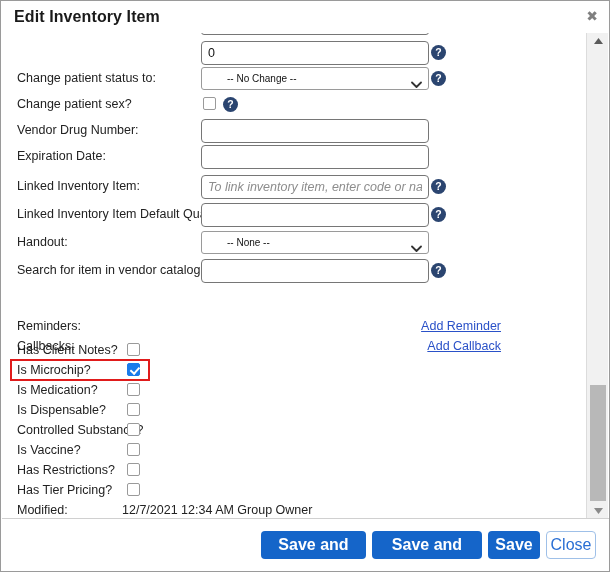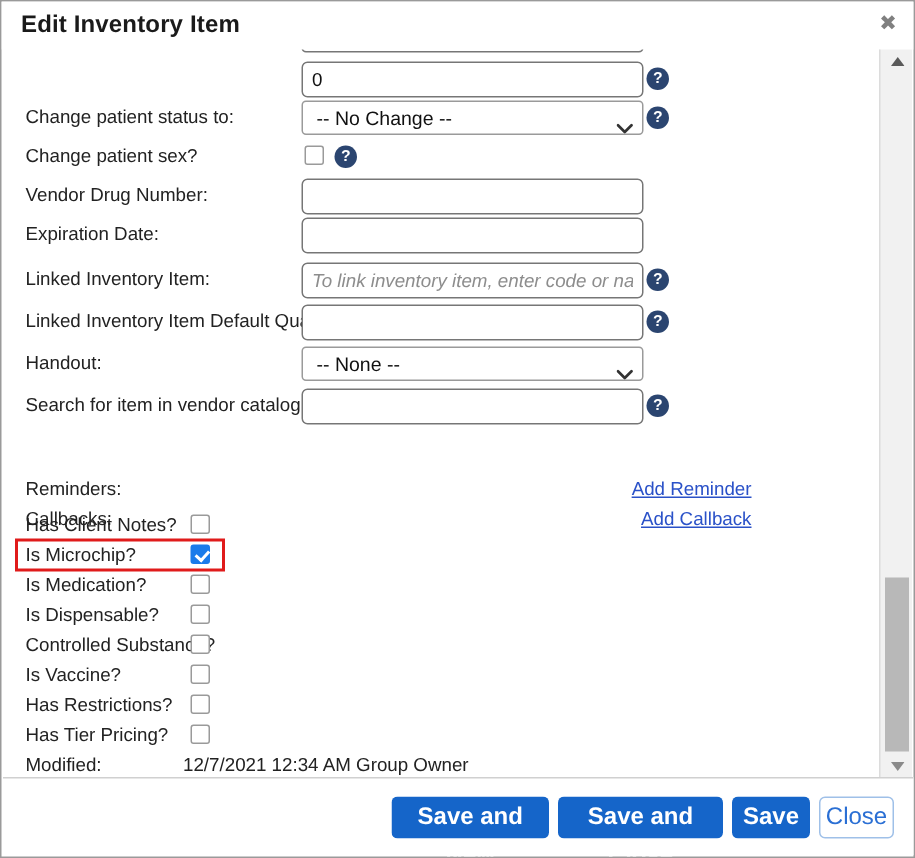--- a/index.html
+++ b/index.html
@@ -119,24 +119,24 @@
   .sel {
     position: absolute;
     left: 199px;
     top: 0px;
     width: 228px;
     height: 23px;
     box-sizing: border-box;
     border: 1px solid #9a9a9a;
     border-radius: 3px;
     background: #ffffff;
-    font-size: 13px;
+    font-size: 10px;
     color: #111111;
     line-height: 21px;
-    padding-left: 9px;
+    padding-left: 25px;
     cursor: pointer;
   }
   .chev {
     position: absolute;
     right: 8px;
     top: 7px;
     width: 9px;
     height: 9px;
   }
 

